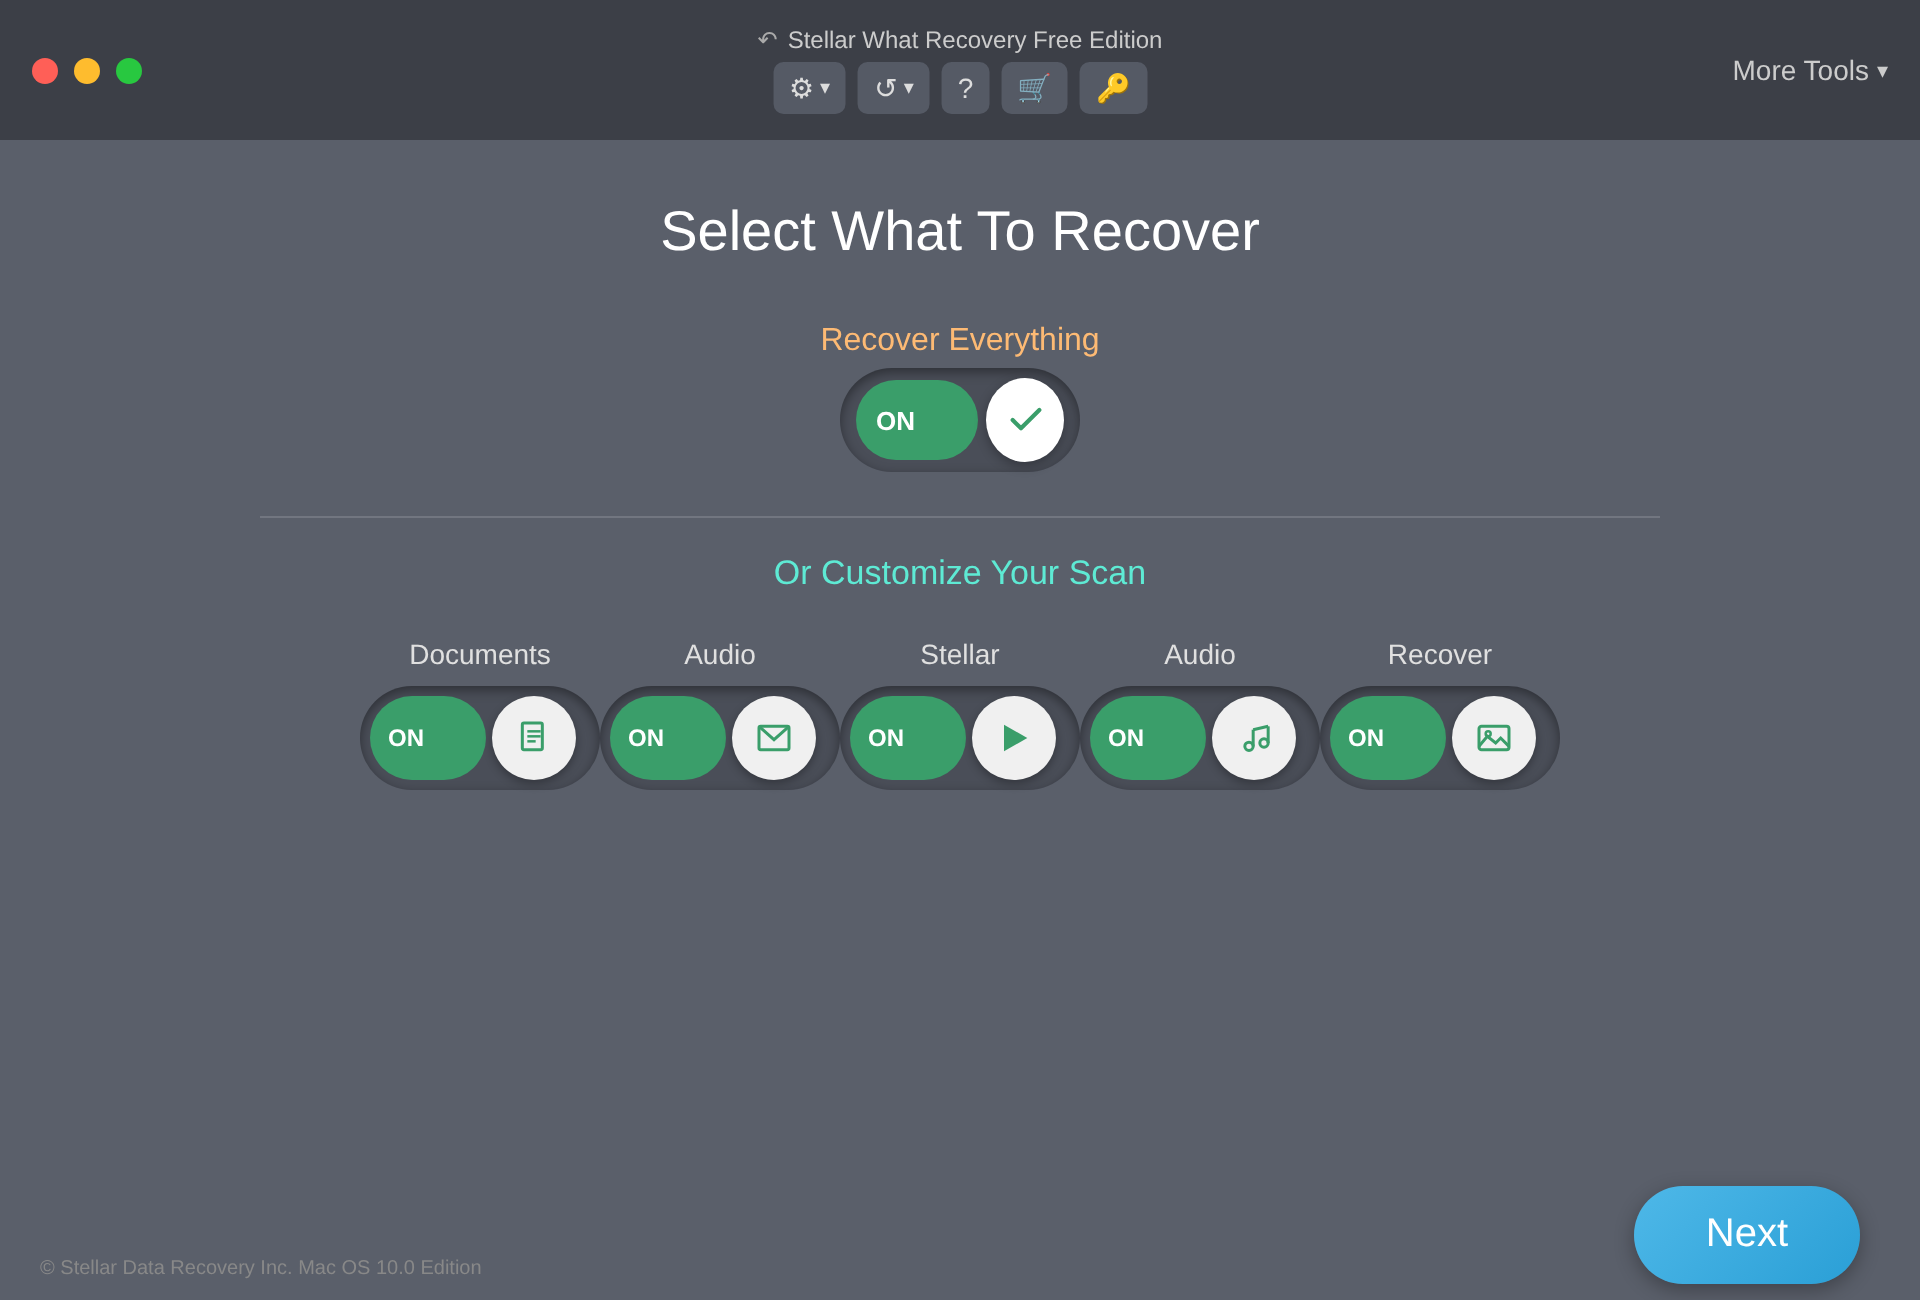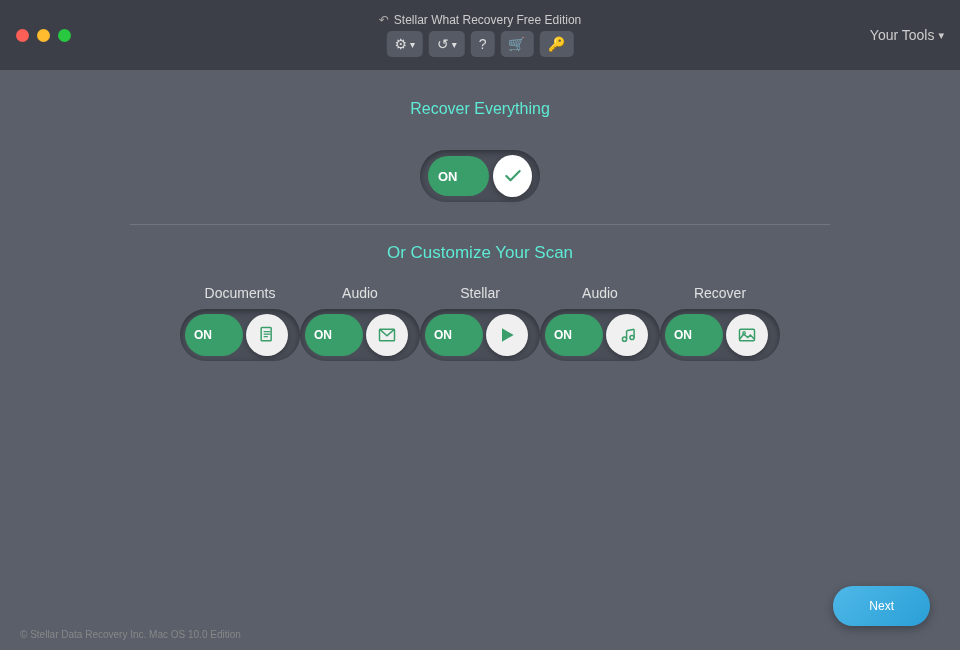--- a/index.html
+++ b/index.html
@@ -97,24 +97,24 @@
 
     .main-title {
       color: #fff;
       font-size: 28px;
       font-weight: 300;
       margin-bottom: 30px;
       text-align: center;
     }
 
     .section-label {
-      color: #5eead4;
+      color: #fdba74;
       font-size: 16px;
       font-weight: 400;
-      margin-bottom: 32px;
+      margin-bottom: 4px;
       text-align: center;
     }
 
     
     .toggle-large {
       background: #4a4e58;
       border-radius: 50px;
       padding: 6px 8px;
       display: flex;
       align-items: center;
@@ -239,28 +239,28 @@
     }
 
     .toggle-small .thumb svg {
       width: 20px;
       height: 20px;
     }
 
     
     .next-btn {
       position: absolute;
-      bottom: 24px;
+      bottom: 8px;
       right: 30px;
       background: linear-gradient(135deg, #4eb8e8, #2a9fd6);
       color: #fff;
       border: none;
       border-radius: 25px;
       padding: 13px 36px;
-      font-size: 12px;
+      font-size: 20px;
       font-weight: 500;
       cursor: pointer;
       box-shadow: 0 3px 10px rgba(0,0,0,0.3);
     }
 
     
     .footer-text {
       position: absolute;
       bottom: 10px;
       left: 20px;
@@ -298,27 +298,28 @@
       <button class="toolbar-btn">
         <span>🛒</span>
       </button>
       <button class="toolbar-btn">
         <span>🔑</span>
       </button>
     </div>
   </div>
 
   <button class="more-tools">
-    <span>Your Tools</span>
+    <span>More Tools</span>
     <span style="font-size:11px;">▾</span>
   </button>
 </div>
 
 <div class="content">
 
+  <h1 class="main-title">Select What To Recover</h1>
 
   <div class="section-label">Recover Everything</div>
 
   <div class="toggle-large">
     <div class="track">
       <span class="on-label">ON</span>
     </div>
     <div class="thumb">
       <svg viewBox="0 0 24 24" fill="none">
         <polyline points="20 6 9 17 4 12" stroke="#3a9e6a" stroke-width="2.5" stroke-linecap="round" stroke-linejoin="round"></polyline>

